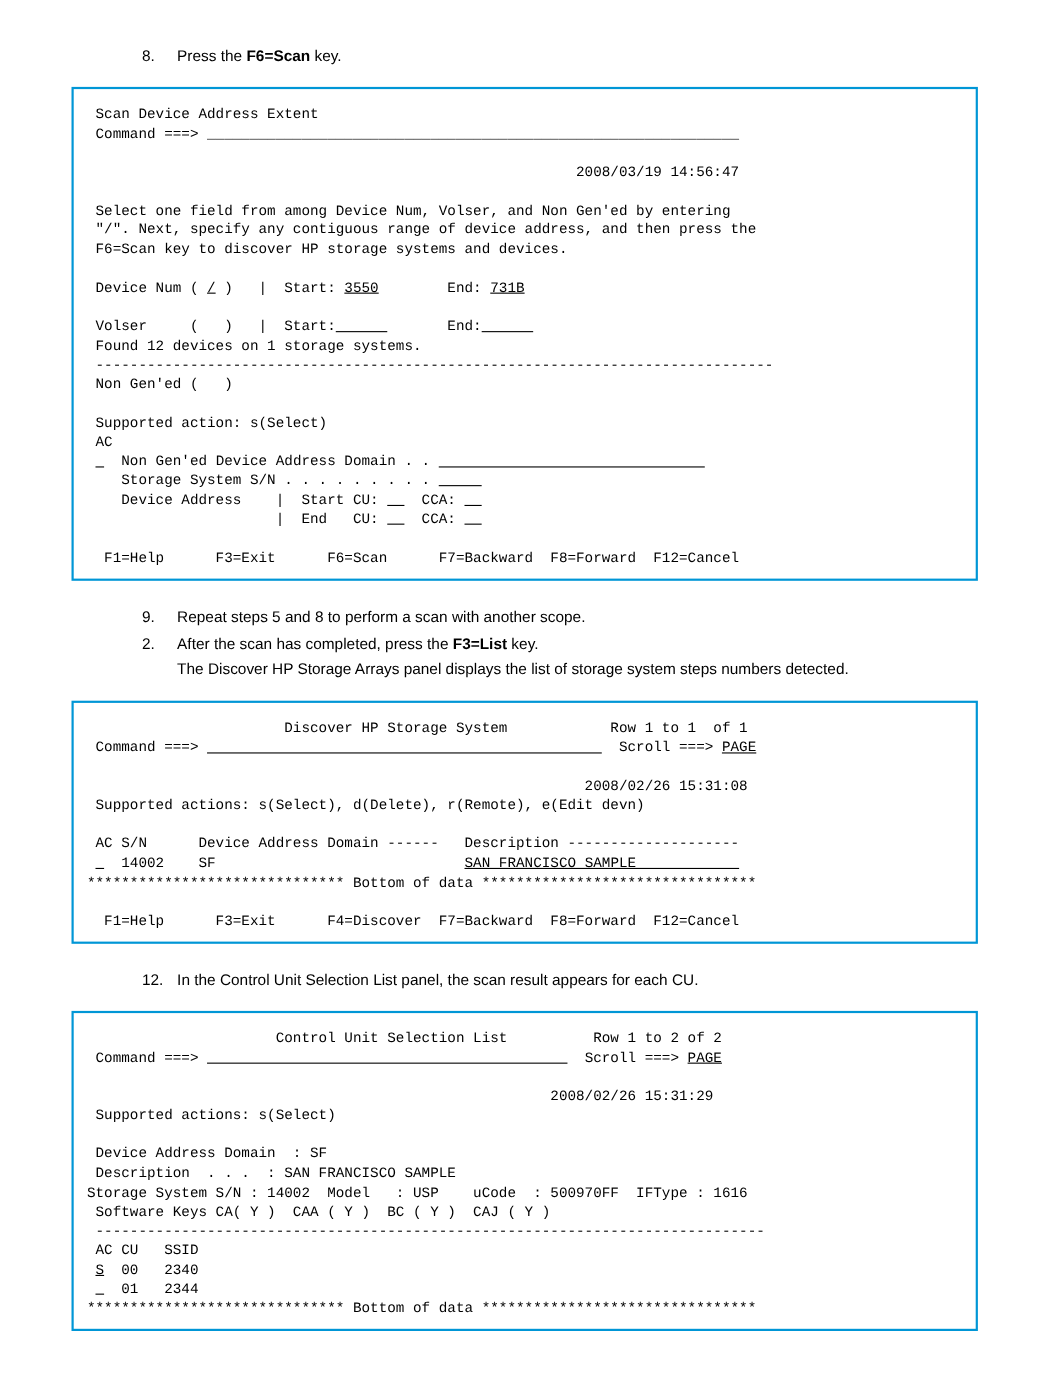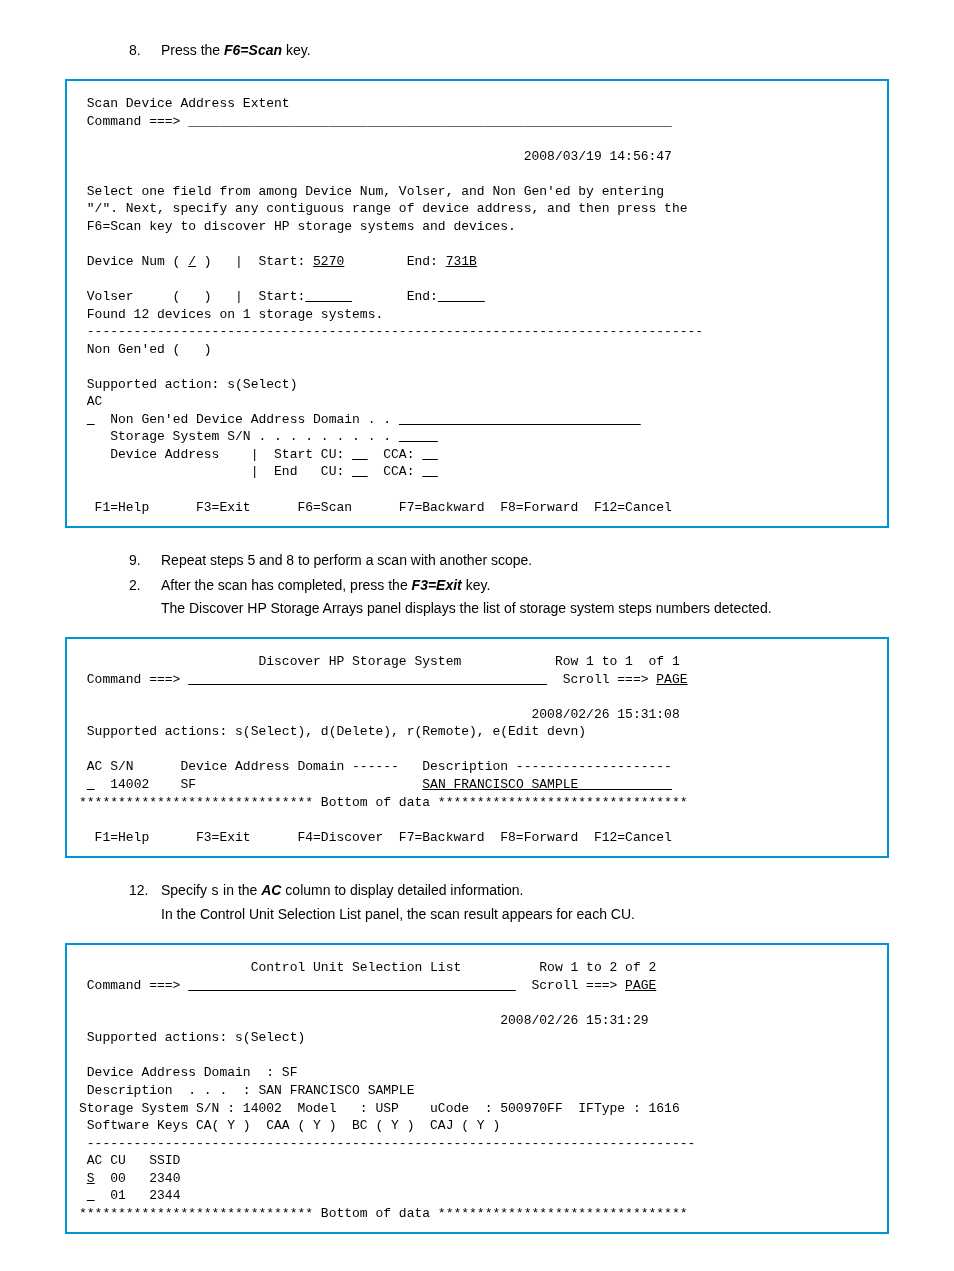--- a/index.html
+++ b/index.html
@@ -27,21 +27,21 @@
     list-style: none;
   }
   ol.instruction-list li {
     position: relative;
   }
   ol.instruction-list li .num {
     position: absolute;
     left: -32px;
     top: 0;
   }
-  .bold { font-weight: bold; font-style: italic; }
+  .bold { font-weight: bold; }
   .terminal {
     border: 2px solid #0096d6;
     margin: 10px 0 22px 0;
     padding: 14px 16px 10px 12px;
     font-family: "Courier New", monospace;
     font-size: 13px;
     line-height: 1.35;
     white-space: pre;
     overflow: hidden;
   }
@@ -57,55 +57,55 @@
 
 <div class="terminal" id="term1"> Scan Device Address Extent
  Command ===&gt; ______________________________________________________________
 
                                                          2008/03/19 14:56:47
 
  Select one field from among Device Num, Volser, and Non Gen'ed by entering
  "/". Next, specify any contiguous range of device address, and then press the
  F6=Scan key to discover HP storage systems and devices.
 
- Device Num ( <span class="u">/</span> )   |  Start: <span class="u">5270</span>        End: <span class="u">731B</span>
+ Device Num ( <span class="u">/</span> )   |  Start: <span class="u">3550</span>        End: <span class="u">731B</span>
 
  Volser     (   )   |  Start:<span class="u">      </span>       End:<span class="u">      </span>
  Found 12 devices on 1 storage systems.
  -------------------------------------------------------------------------------
  Non Gen'ed (   )
 
  Supported action: s(Select)
  AC
  <span class="u"> </span>  Non Gen'ed Device Address Domain . . <span class="u">                               </span>
     Storage System S/N . . . . . . . . . <span class="u">     </span>
     Device Address    |  Start CU: <span class="u">  </span>  CCA: <span class="u">  </span>
                       |  End   CU: <span class="u">  </span>  CCA: <span class="u">  </span>
 
   F1=Help      F3=Exit      F6=Scan      F7=Backward  F8=Forward  F12=Cancel</div>
 
 <ol class="instruction-list" id="list-b">
     <li><span class="num">9.</span><span>Repeat steps 5 and 8 to perform a scan with another scope.</span></li>
-    <li><span class="num">2.</span><span>After the scan has completed, press the <span class="bold">F3=Exit</span> key.</span><span class="sub">The Discover HP Storage Arrays panel displays the list of storage system steps numbers detected.</span></li>
+    <li><span class="num">2.</span><span>After the scan has completed, press the <span class="bold">F3=List</span> key.</span><span class="sub">The Discover HP Storage Arrays panel displays the list of storage system steps numbers detected.</span></li>
   </ol>
 
 <div class="terminal" id="term2">                       Discover HP Storage System            Row 1 to 1  of 1
  Command ===&gt; <span class="u">                                              </span>  Scroll ===&gt; <span class="u">PAGE</span>
 
                                                           2008/02/26 15:31:08
  Supported actions: s(Select), d(Delete), r(Remote), e(Edit devn)
 
  AC S/N      Device Address Domain ------   Description --------------------
  <span class="u"> </span>  14002    SF                             <span class="u">SAN FRANCISCO SAMPLE            </span>
 ****************************** Bottom of data ********************************
 
   F1=Help      F3=Exit      F4=Discover  F7=Backward  F8=Forward  F12=Cancel</div>
 
 <ol class="instruction-list" id="list-c">
-    <li><span class="num">12.</span><span>Specify <span class="mono">s</span> in the <span class="bold">AC</span> column to display detailed information.</span><span class="sub">In the Control Unit Selection List panel, the scan result appears for each CU.</span></li>
+    <li><span class="num">12.</span><span class="sub">In the Control Unit Selection List panel, the scan result appears for each CU.</span></li>
   </ol>
 
 <div class="terminal" id="term3">                      Control Unit Selection List          Row 1 to 2 of 2
  Command ===&gt; <span class="u">                                          </span>  Scroll ===&gt; <span class="u">PAGE</span>
 
                                                       2008/02/26 15:31:29
  Supported actions: s(Select)
 
  Device Address Domain  : SF
  Description  . . .  : SAN FRANCISCO SAMPLE

